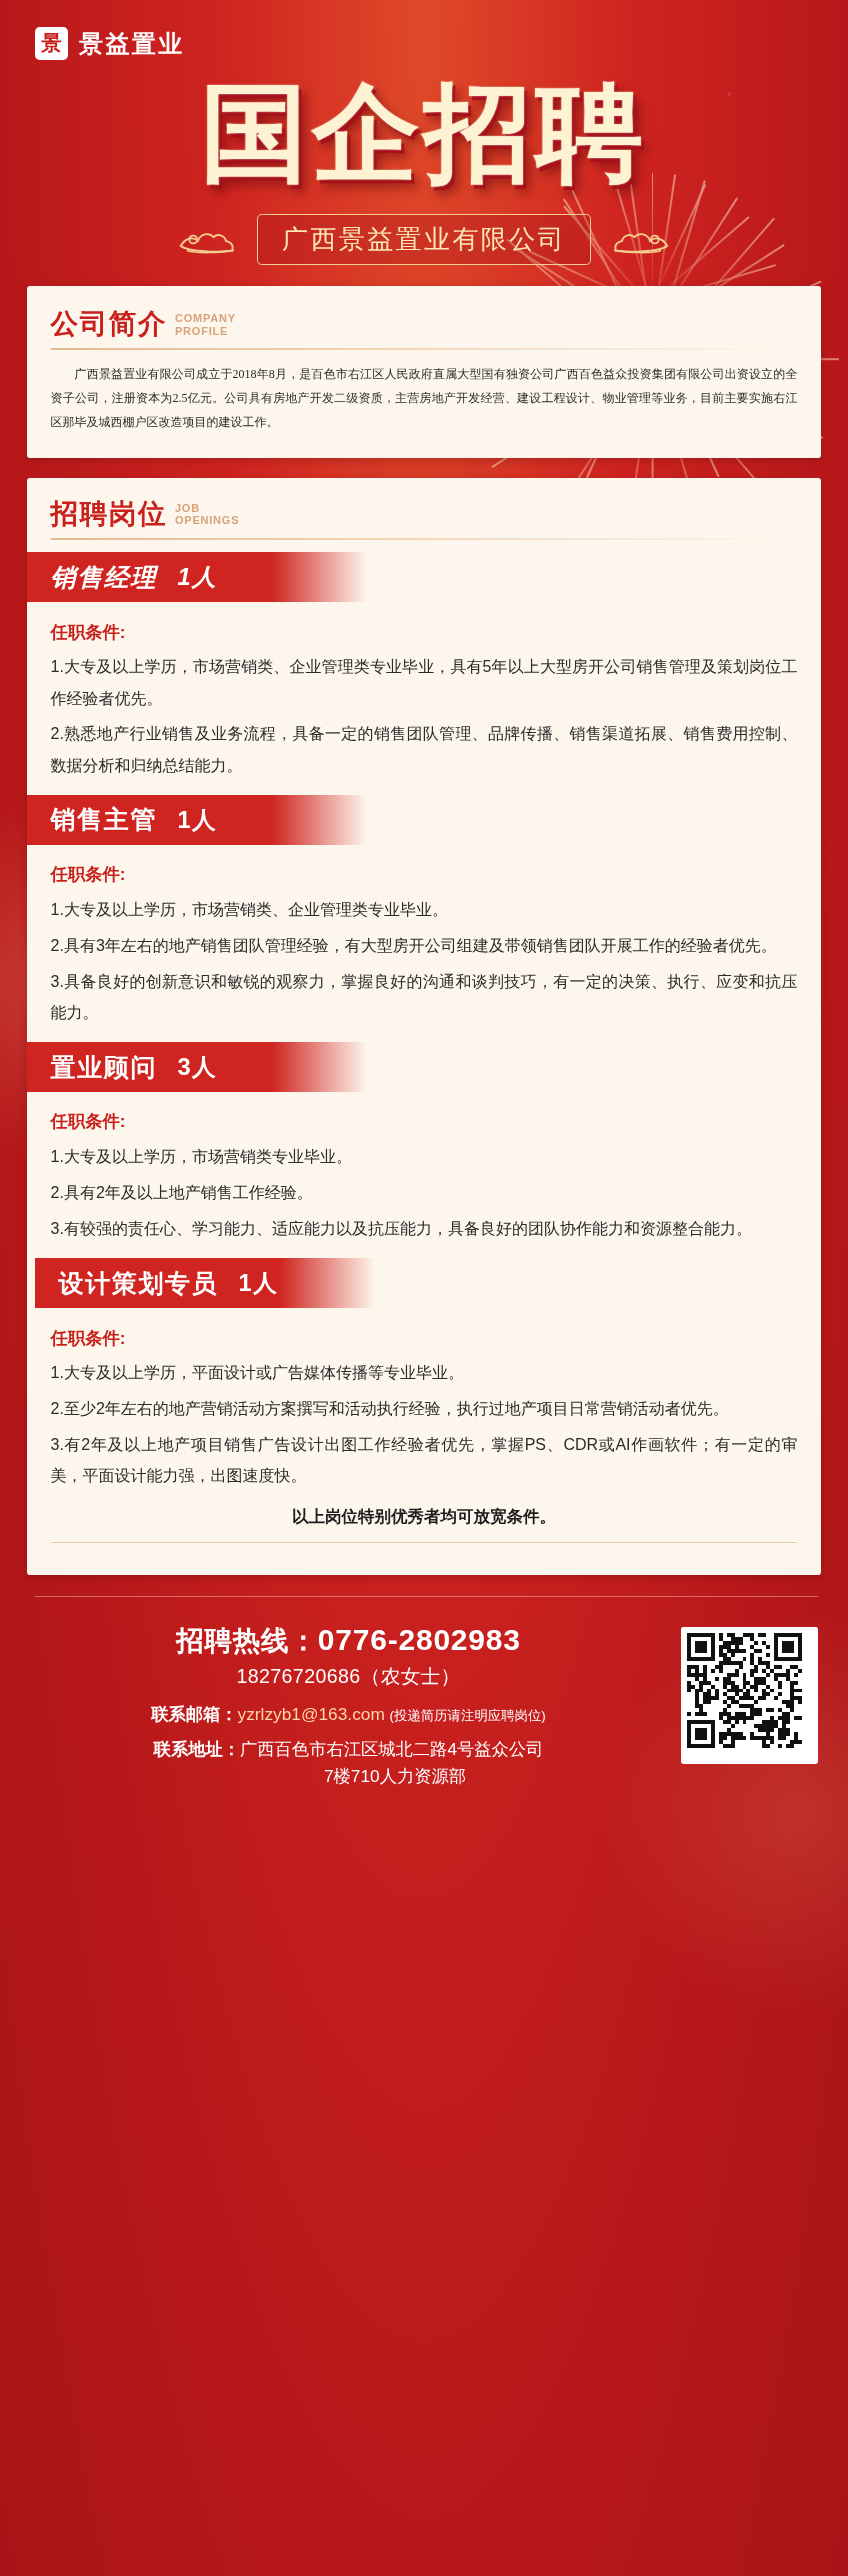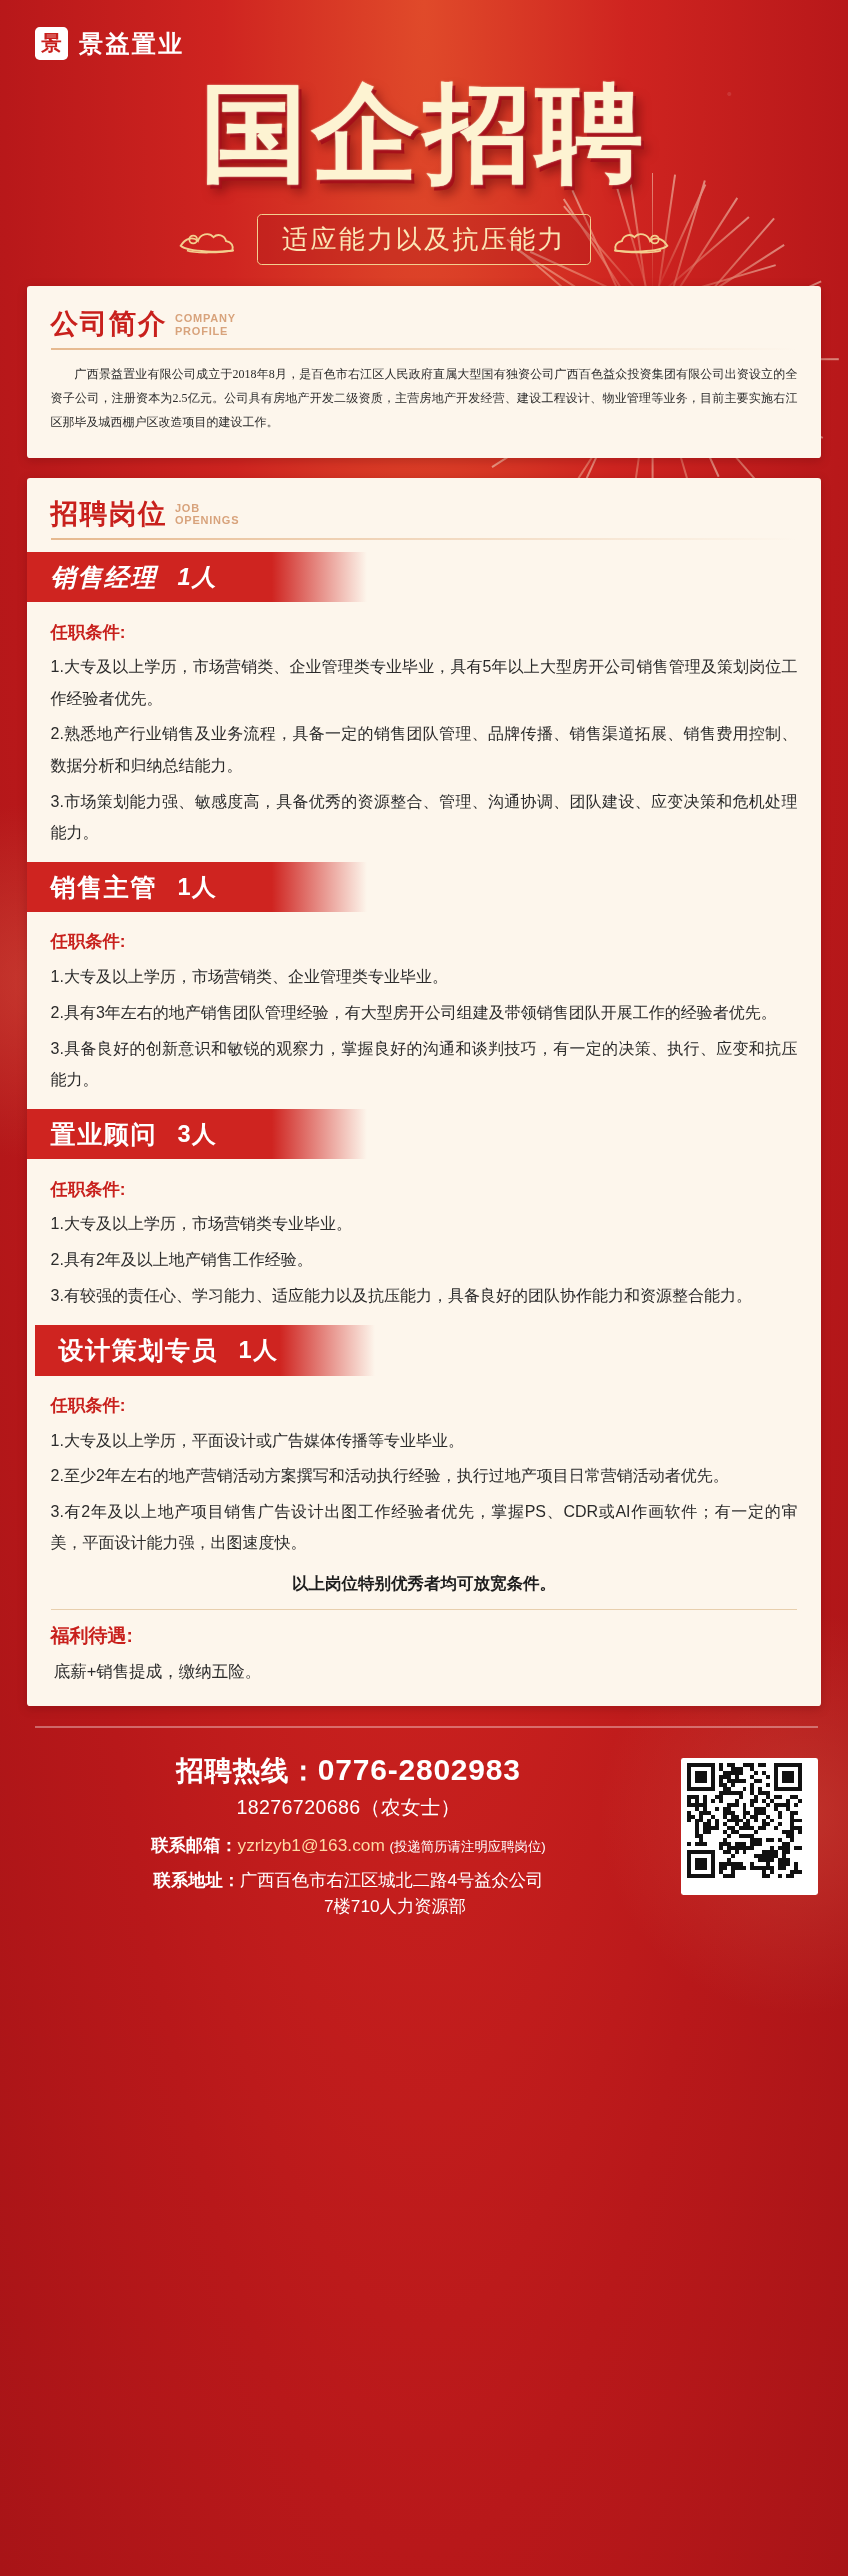--- a/index.html
+++ b/index.html
@@ -256,21 +256,21 @@
   </div>
 
   <div class="bigtitle">国企招聘</div>
 
   <div class="subtitle-wrap">
     <svg class="cloud" viewBox="0 0 92 44">
       <path d="M6 30c6-10 16-12 22-6 3-9 14-12 20-5 5-5 14-3 16 5 7 1 10 7 8 12-10 2-56 3-66-6z" fill="none" stroke="#f3cf8f" stroke-width="2.4"></path>
       <path d="M14 36c10 4 44 3 60 0" fill="none" stroke="#f3cf8f" stroke-width="2.2"></path>
       <circle cx="22" cy="22" r="5" fill="none" stroke="#f3cf8f" stroke-width="2.2"></circle>
     </svg>
-    <div class="subtitle">适应能力以及抗压能力</div>
+    <div class="subtitle">广西景益置业有限公司</div>
     <svg class="cloud" viewBox="0 0 92 44" style="transform:scaleX(-1)">
       <path d="M6 30c6-10 16-12 22-6 3-9 14-12 20-5 5-5 14-3 16 5 7 1 10 7 8 12-10 2-56 3-66-6z" fill="none" stroke="#f3cf8f" stroke-width="2.4"></path>
       <path d="M14 36c10 4 44 3 60 0" fill="none" stroke="#f3cf8f" stroke-width="2.2"></path>
       <circle cx="22" cy="22" r="5" fill="none" stroke="#f3cf8f" stroke-width="2.2"></circle>
     </svg>
   </div>
 
   <div class="card">
     <div class="sec-head">
       <div class="zh">公司简介</div>
@@ -294,21 +294,20 @@
     <div class="sec-rule" style="margin-left:23.6px;margin-right:23.6px"></div>
 
     <div id="jobs-list">
         <div style="margin-bottom: 14px;"><div class="job-banner" style="margin-left: 0px; font-style: italic;">
             <span>销售经理</span>
             <span class="count">1人</span>
           </div><div style="padding: 0px 23.6px;">
             <div class="req-title">任职条件:</div>
             <div class="req-item">1.大专及以上学历，市场营销类、企业管理类专业毕业，具有5年以上大型房开公司销售管理及策划岗位工作经验者优先。</div>
             <div class="req-item">2.熟悉地产行业销售及业务流程，具备一定的销售团队管理、品牌传播、销售渠道拓展、销售费用控制、数据分析和归纳总结能力。</div>
-            <div class="req-item">3.市场策划能力强、敏感度高，具备优秀的资源整合、管理、沟通协调、团队建设、应变决策和危机处理能力。</div>
           </div></div>
         <div style="margin-bottom: 14px;"><div class="job-banner" style="margin-left: 0px;">
             <span>销售主管</span>
             <span class="count">1人</span>
           </div><div style="padding: 0px 23.6px;">
             <div class="req-title">任职条件:</div>
             <div class="req-item">1.大专及以上学历，市场营销类、企业管理类专业毕业。</div>
             <div class="req-item">2.具有3年左右的地产销售团队管理经验，有大型房开公司组建及带领销售团队开展工作的经验者优先。</div>
             <div class="req-item">3.具备良好的创新意识和敏锐的观察力，掌握良好的沟通和谈判技巧，有一定的决策、执行、应变和抗压能力。</div>
           </div></div>
@@ -329,24 +328,20 @@
             <div class="req-item">1.大专及以上学历，平面设计或广告媒体传播等专业毕业。</div>
             <div class="req-item">2.至少2年左右的地产营销活动方案撰写和活动执行经验，执行过地产项目日常营销活动者优先。</div>
             <div class="req-item">3.有2年及以上地产项目销售广告设计出图工作经验者优先，掌握PS、CDR或AI作画软件；有一定的审美，平面设计能力强，出图速度快。</div>
           </div></div>
       </div>
 
     <div class="note">以上岗位特别优秀者均可放宽条件。</div>
 
     <div class="divider" style="margin-left:23.6px;margin-right:23.6px"></div>
 
-    <div style="padding:0 23.6px">
-      <div class="welfare-title">福利待遇:</div>
-      <div class="welfare-text">底薪+销售提成，缴纳五险。</div>
-    </div>
   </div>
 
   <div class="footer-rule"></div>
 
   <div class="footer">
     <div class="footer-left">
       <div class="hotline">
         <span>招聘热线：</span><span class="num">0776-2802983</span>
       </div>
       <div class="mobile">18276720686（农女士）</div>

